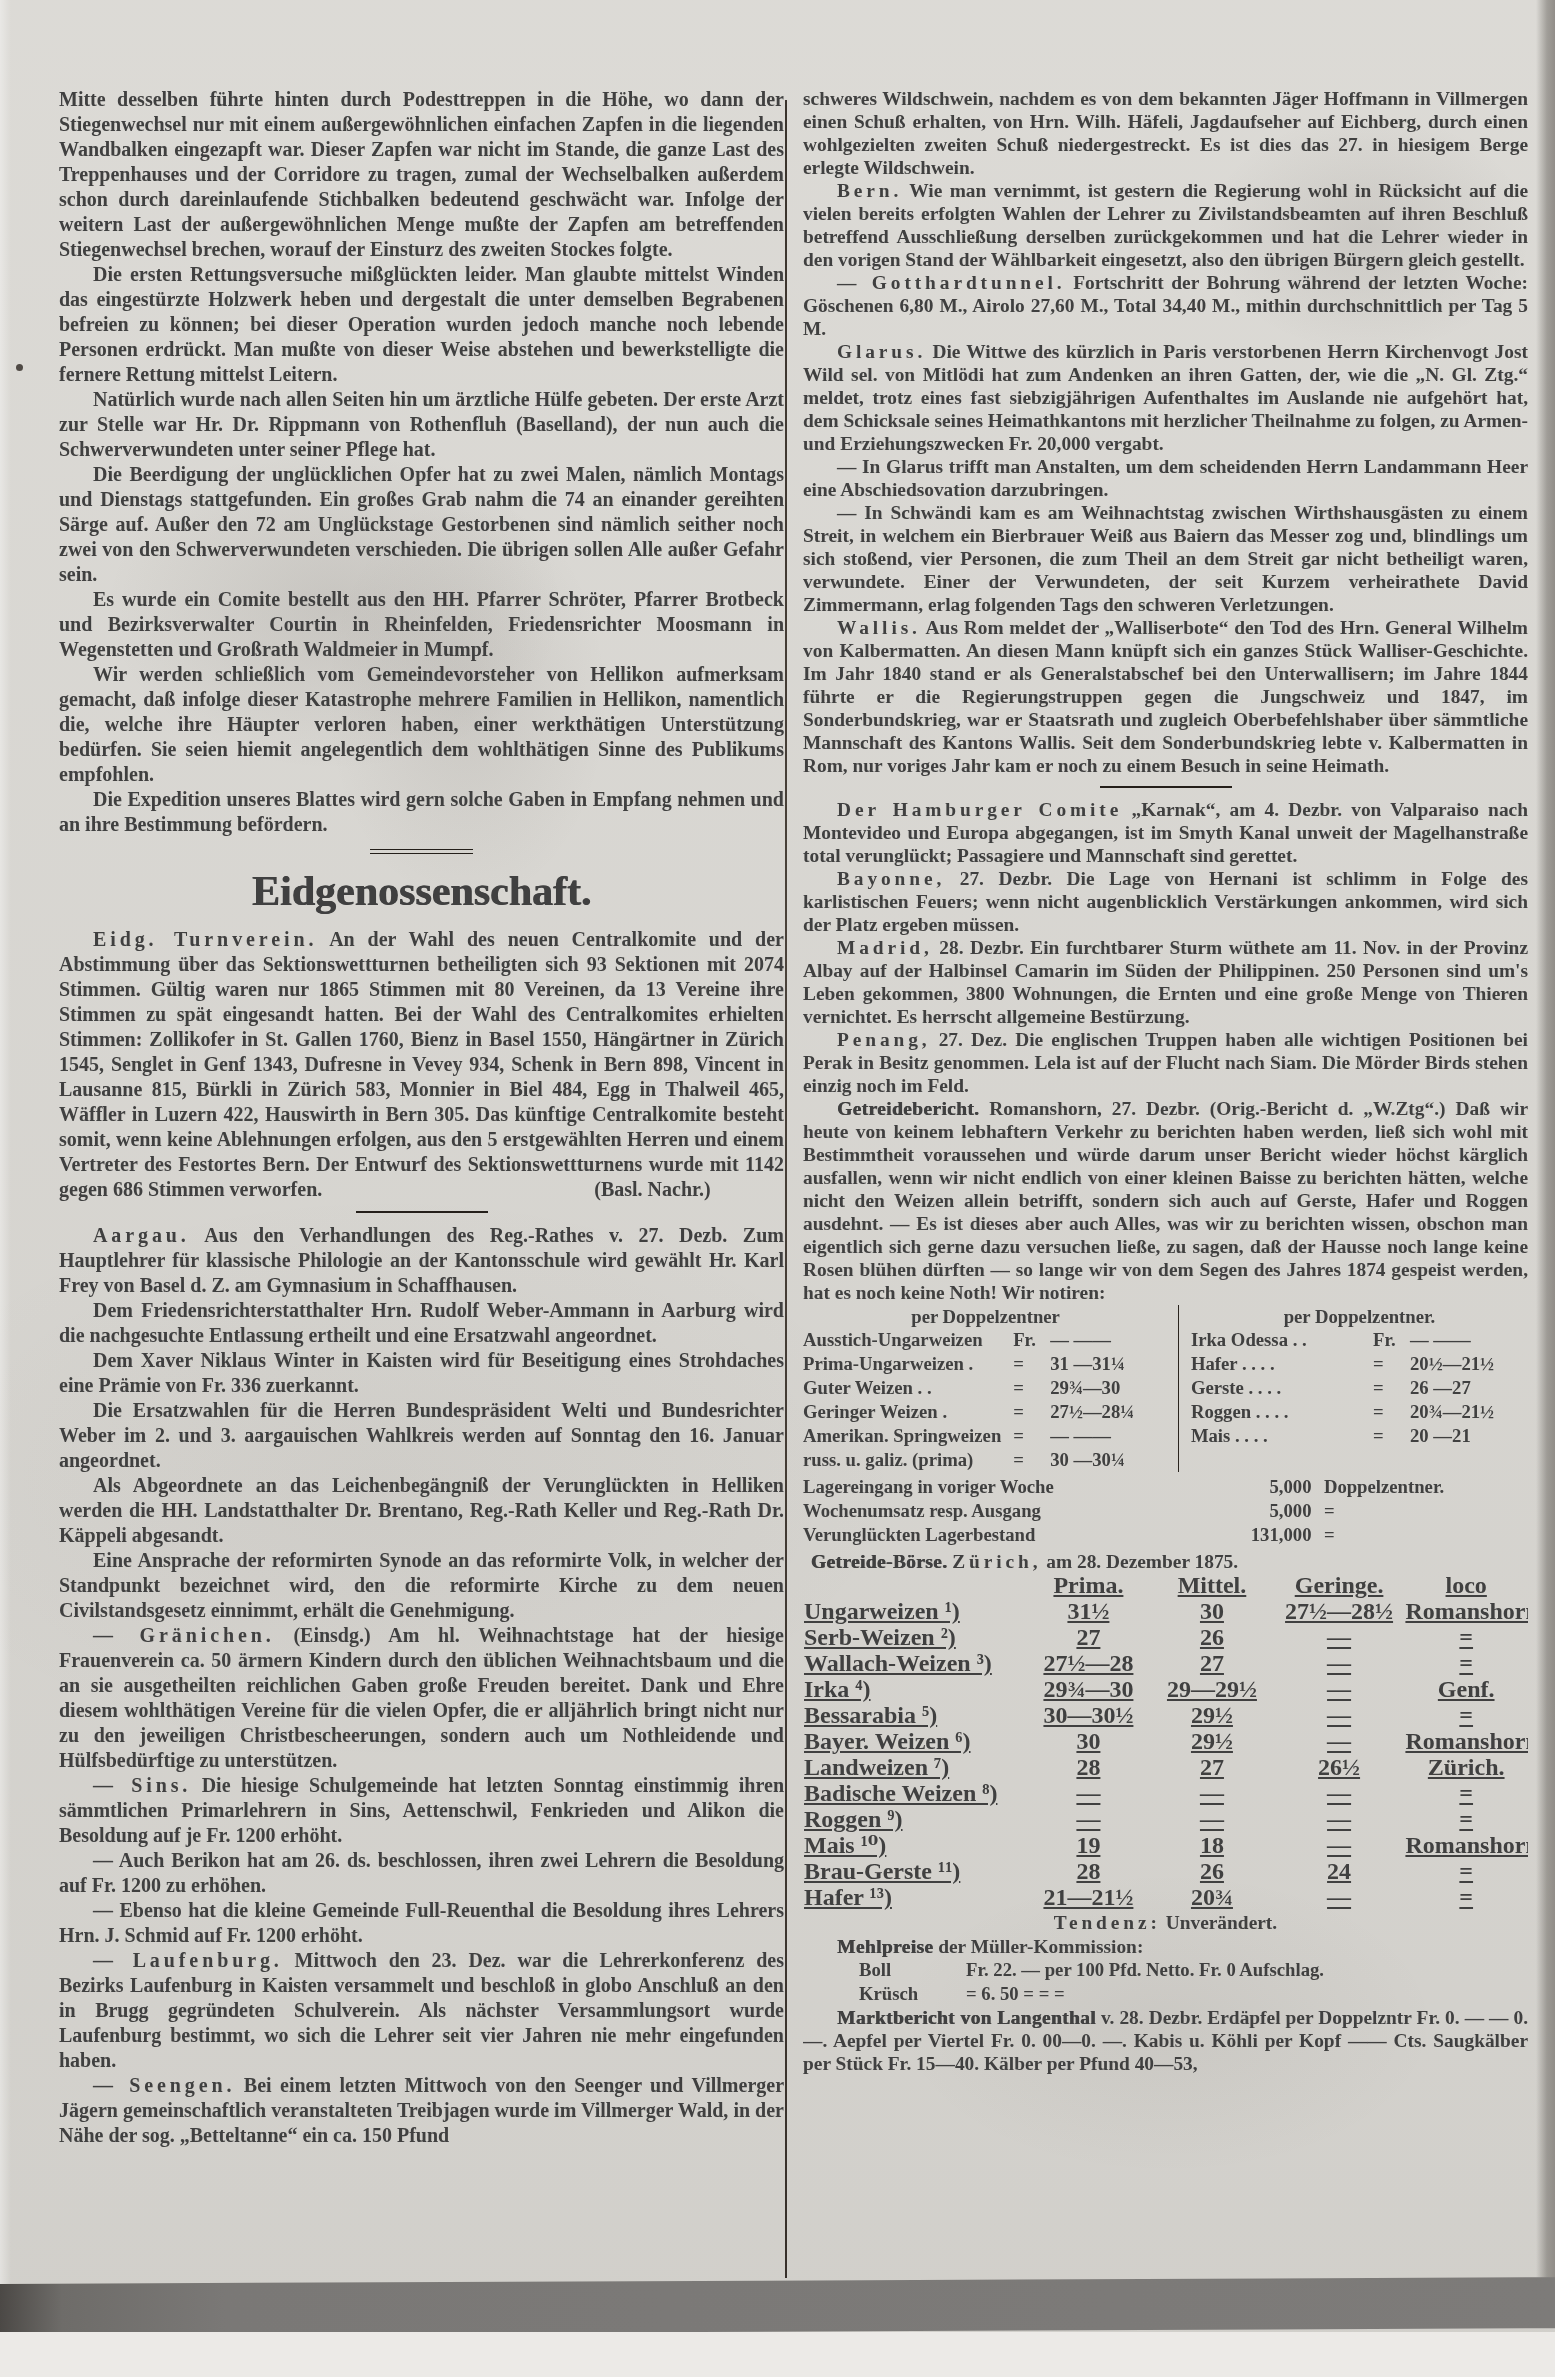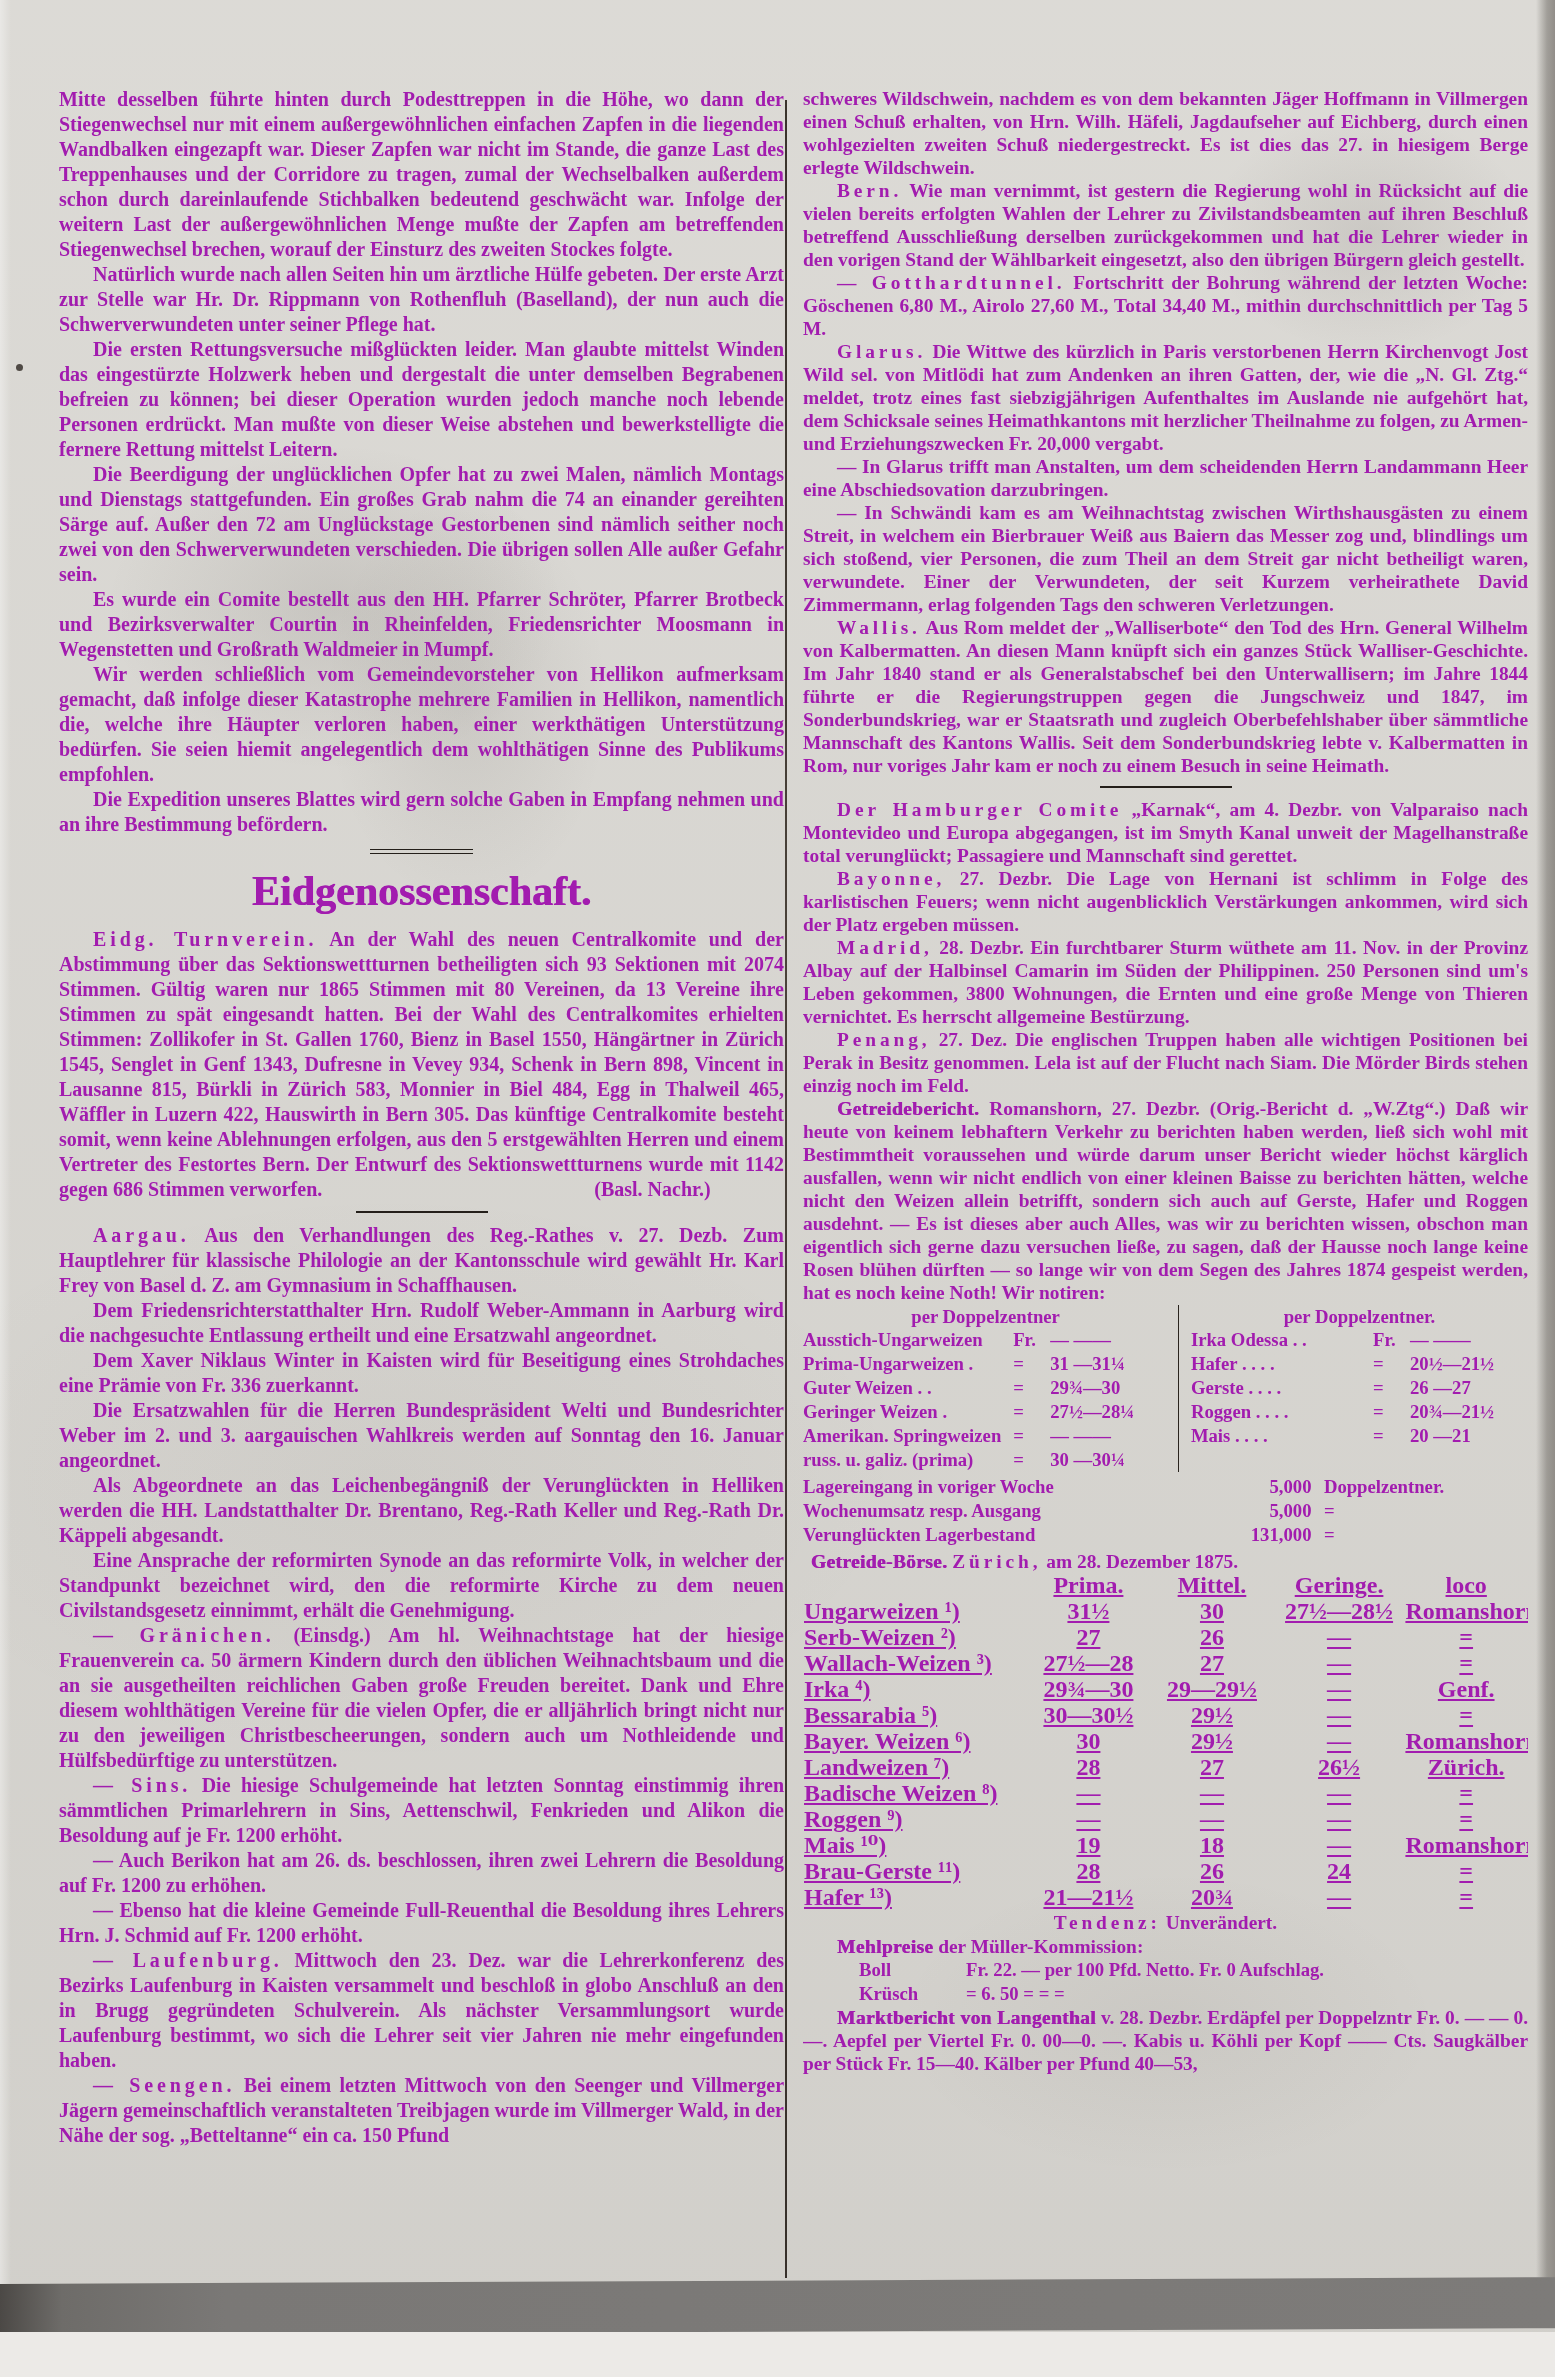--- a/index.html
+++ b/index.html
@@ -1,18 +1,18 @@
 <!DOCTYPE html>
 <html style="font-size:12.4px"><head>
 <meta charset="utf-8">
 <style>
   html,body{margin:0;padding:0;background:#a8a8a8;}
   #stage{position:relative;width:1556px;height:2377px;overflow:hidden;
     background:#d8d6d1;font-family:"Liberation Serif","DejaVu Serif",serif;
-    color:#a21caf;font-weight:bold;}
+    color:#404040;font-weight:bold;}
   
   #stage::before{content:"";position:absolute;inset:0;pointer-events:none;
     background:
       radial-gradient(ellipse 327px 233px at 335px 607px, rgba(40,32,25,0.10), transparent 70%),
       radial-gradient(ellipse 202px 296px at 467px 700px, rgba(40,32,25,0.08), transparent 70%),
       radial-gradient(ellipse 233px 171px at 1369px 233px, rgba(40,32,25,0.09), transparent 70%),
       radial-gradient(ellipse 389px 218px at 1167px 2023px, rgba(40,32,25,0.05), transparent 70%),
       radial-gradient(ellipse 700px 389px at 389px 1478px, rgba(40,32,25,0.04), transparent 75%),
       linear-gradient(180deg, rgba(255,255,255,0.10), rgba(0,0,0,0.03));}
   .col{position:absolute;top:87px;width:725px;height:2195px;overflow:hidden;
@@ -64,22 +64,22 @@
     transform:rotate(-0.25deg);transform-origin:left center;}
   #band-under{position:absolute;left:0;top:2332px;width:1556px;height:47px;background:#eceae7;}
   #ink-dot{position:absolute;left:15.6px;top:364px;width:7px;height:7px;border-radius:50%;background:#2c2620;opacity:0.8;}
 </style>
 </head>
 <body>
 
 <div id="stage">
   <div id="col-left" class="col">
       <p class="para"><span class="ptext">Mitte desselben führte hinten durch Podesttreppen in die Höhe, wo dann der Stiegenwechsel nur mit einem außergewöhnlichen einfachen Zapfen in die liegenden Wandbalken eingezapft war. Dieser Zapfen war nicht im Stande, die ganze Last des Treppenhauses und der Corridore zu tragen, zumal der Wechselbalken außerdem schon durch dareinlaufende Stichbalken bedeutend geschwächt war. Infolge der weitern Last der außergewöhnlichen Menge mußte der Zapfen am betreffenden Stiegenwechsel brechen, worauf der Einsturz des zweiten Stockes folgte.</span></p>
+      <p class="para ind"><span class="ptext">Die ersten Rettungsversuche mißglückten leider. Man glaubte mittelst Winden das eingestürzte Holzwerk heben und dergestalt die unter demselben Begrabenen befreien zu können; bei dieser Operation wurden jedoch manche noch lebende Personen erdrückt. Man mußte von dieser Weise abstehen und bewerkstelligte die fernere Rettung mittelst Leitern.</span></p>
       <p class="para ind"><span class="ptext">Natürlich wurde nach allen Seiten hin um ärztliche Hülfe gebeten. Der erste Arzt zur Stelle war Hr. Dr. Rippmann von Rothenfluh (Baselland), der nun auch die Schwerverwundeten unter seiner Pflege hat.</span></p>
-      <p class="para ind"><span class="ptext">Die ersten Rettungsversuche mißglückten leider. Man glaubte mittelst Winden das eingestürzte Holzwerk heben und dergestalt die unter demselben Begrabenen befreien zu können; bei dieser Operation wurden jedoch manche noch lebende Personen erdrückt. Man mußte von dieser Weise abstehen und bewerkstelligte die fernere Rettung mittelst Leitern.</span></p>
       <p class="para ind"><span class="ptext">Die Beerdigung der unglücklichen Opfer hat zu zwei Malen, nämlich Montags und Dienstags stattgefunden. Ein großes Grab nahm die 74 an einander gereihten Särge auf. Außer den 72 am Unglückstage Gestorbenen sind nämlich seither noch zwei von den Schwerverwundeten verschieden. Die übrigen sollen Alle außer Gefahr sein.</span></p>
       <p class="para ind"><span class="ptext">Es wurde ein Comite bestellt aus den HH. Pfarrer Schröter, Pfarrer Brotbeck und Bezirksverwalter Courtin in Rheinfelden, Friedensrichter Moosmann in Wegenstetten und Großrath Waldmeier in Mumpf.</span></p>
       <p class="para ind"><span class="ptext">Wir werden schließlich vom Gemeindevorsteher von Hellikon aufmerksam gemacht, daß infolge dieser Katastrophe mehrere Familien in Hellikon, namentlich die, welche ihre Häupter verloren haben, einer werkthätigen Unterstützung bedürfen. Sie seien hiemit angelegentlich dem wohlthätigen Sinne des Publikums empfohlen.</span></p>
       <p class="para ind"><span class="ptext">Die Expedition unseres Blattes wird gern solche Gaben in Empfang nehmen und an ihre Bestimmung befördern.</span></p>
       <div class="drule"></div>
       <h2 class="heading">Eidgenossenschaft.</h2>
       <p class="para ind"><span class="lead spaced">Eidg. Turnverein.</span> <span class="ptext">An der Wahl des neuen Centralkomite und der Abstimmung über das Sektionswettturnen betheiligten sich 93 Sektionen mit 2074 Stimmen. Gültig waren nur 1865 Stimmen mit 80 Vereinen, da 13 Vereine ihre Stimmen zu spät eingesandt hatten. Bei der Wahl des Centralkomites erhielten Stimmen: Zollikofer in St. Gallen 1760, Bienz in Basel 1550, Hängärtner in Zürich 1545, Senglet in Genf 1343, Dufresne in Vevey 934, Schenk in Bern 898, Vincent in Lausanne 815, Bürkli in Zürich 583, Monnier in Biel 484, Egg in Thalweil 465, Wäffler in Luzern 422, Hauswirth in Bern 305. Das künftige Centralkomite besteht somit, wenn keine Ablehnungen erfolgen, aus den 5 erstgewählten Herren und einem Vertreter des Festortes Bern. Der Entwurf des Sektionswettturnens wurde mit 1142 gegen 686 Stimmen verworfen.</span> <span class="src">(Basl. Nachr.)</span></p>
       <div class="rule"></div>
       <p class="para ind"><span class="lead spaced">Aargau.</span> <span class="ptext">Aus den Verhandlungen des Reg.-Rathes v. 27. Dezb. Zum Hauptlehrer für klassische Philologie an der Kantonsschule wird gewählt Hr. Karl Frey von Basel d. Z. am Gymnasium in Schaffhausen.</span></p>
       <p class="para ind"><span class="ptext">Dem Friedensrichterstatthalter Hrn. Rudolf Weber-Ammann in Aarburg wird die nachgesuchte Entlassung ertheilt und eine Ersatzwahl angeordnet.</span></p>

